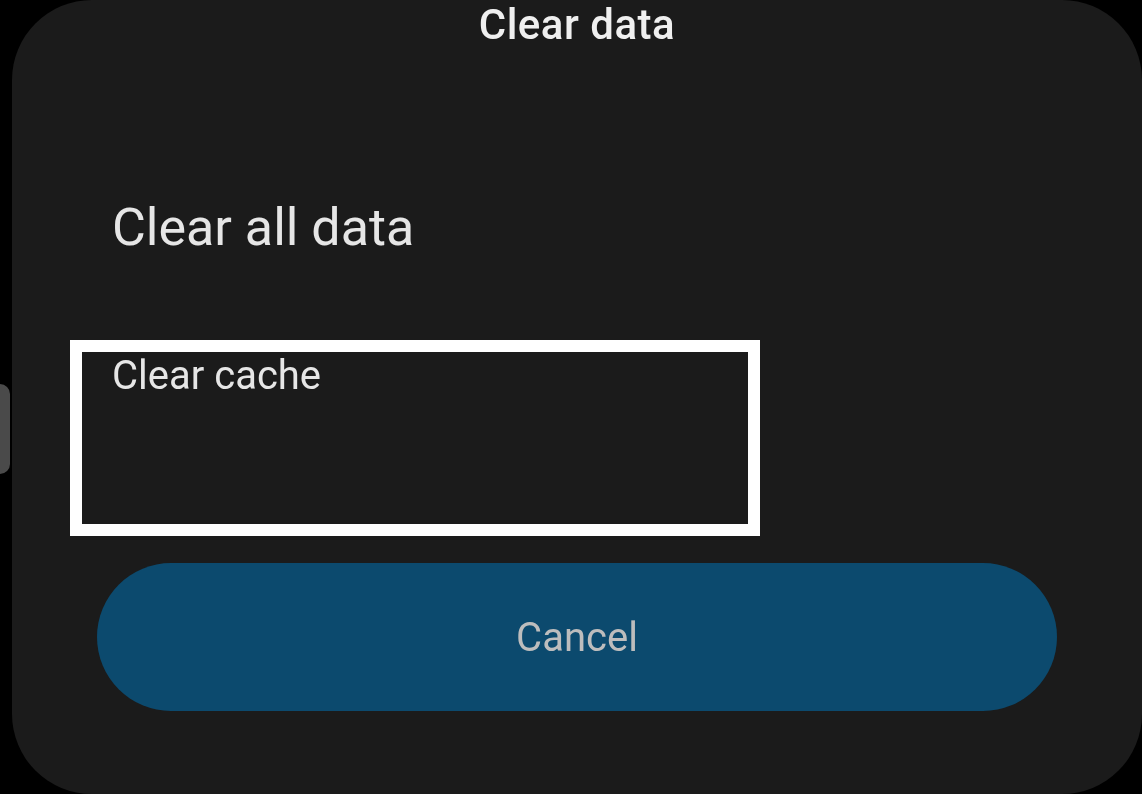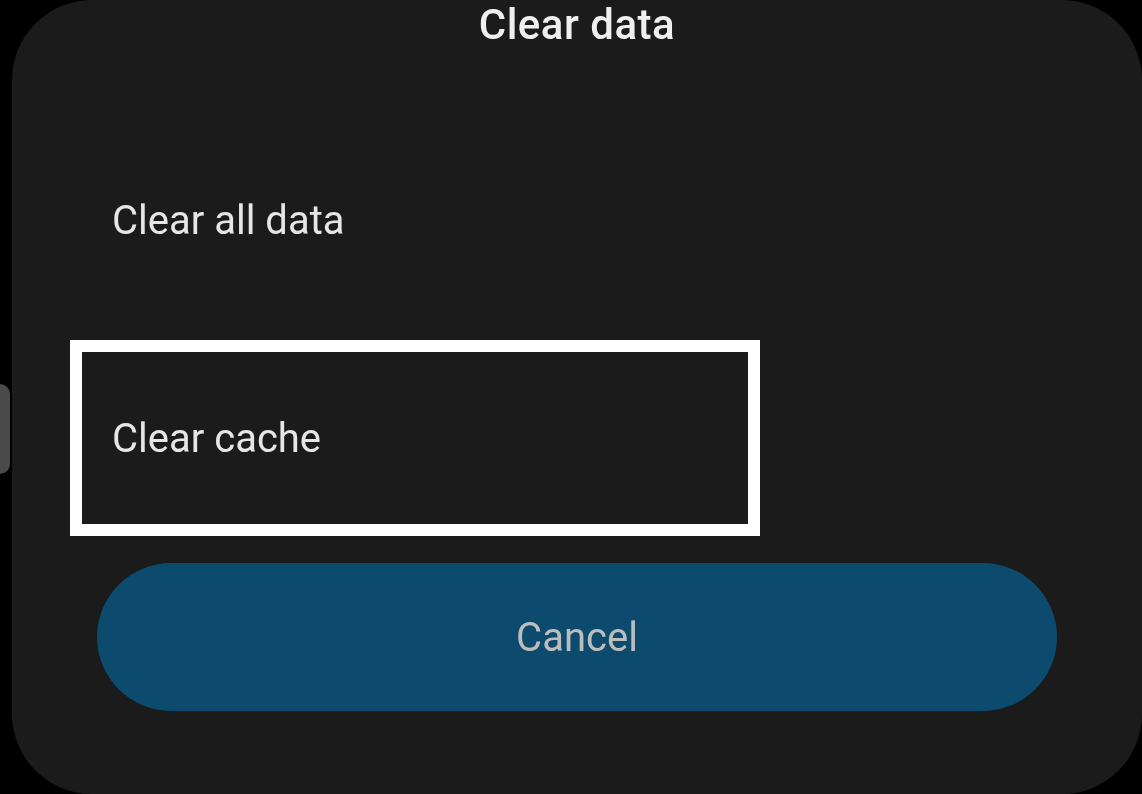--- a/index.html
+++ b/index.html
@@ -30,37 +30,37 @@
       color: #efefef;
       font-size: 42px;
       font-weight: 500;
       letter-spacing: 0.5px;
     }
     .options {
       margin-top: 130px;
     }
     .option {
       color: #e6e6e6;
-      font-size: 40px;
+      font-size: 52px;
       font-weight: 400;
       padding: 18px 0 18px 100px;
       cursor: pointer;
     }
     .option-all {
       margin-bottom: 50px;
     }
     .option-highlight-box {
       position: absolute;
       left: 58px;
       top: 340px;
       width: 690px;
       height: 196px;
       border: 12px solid #ffffff;
       display: flex;
-      align-items: center;
+      align-items: flex-start;
       cursor: pointer;
     }
     .option-cache-label {
       color: #e6e6e6;
       font-size: 40px;
       font-weight: 400;
       padding-left: 30px;
     }
     .cancel-button {
       position: absolute;

